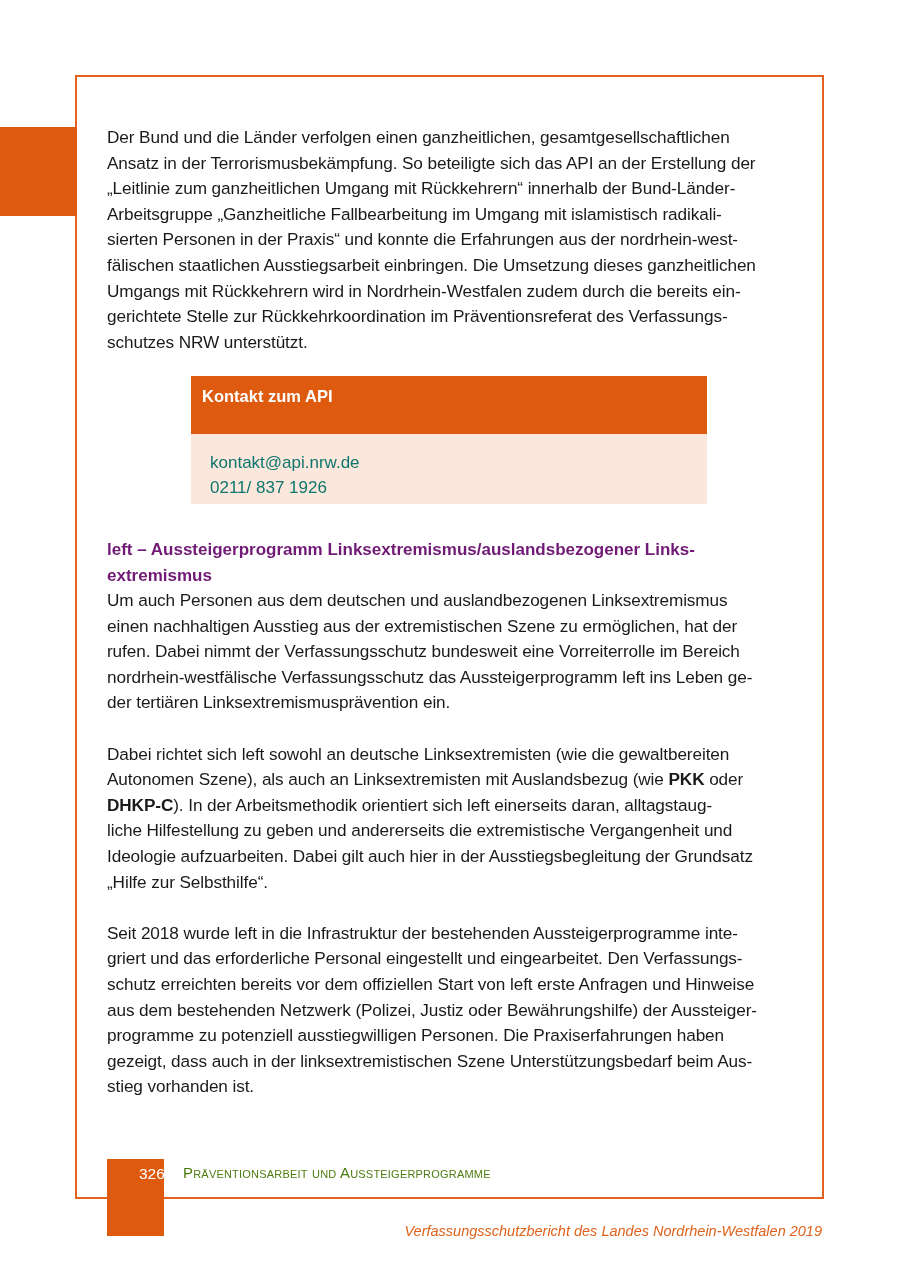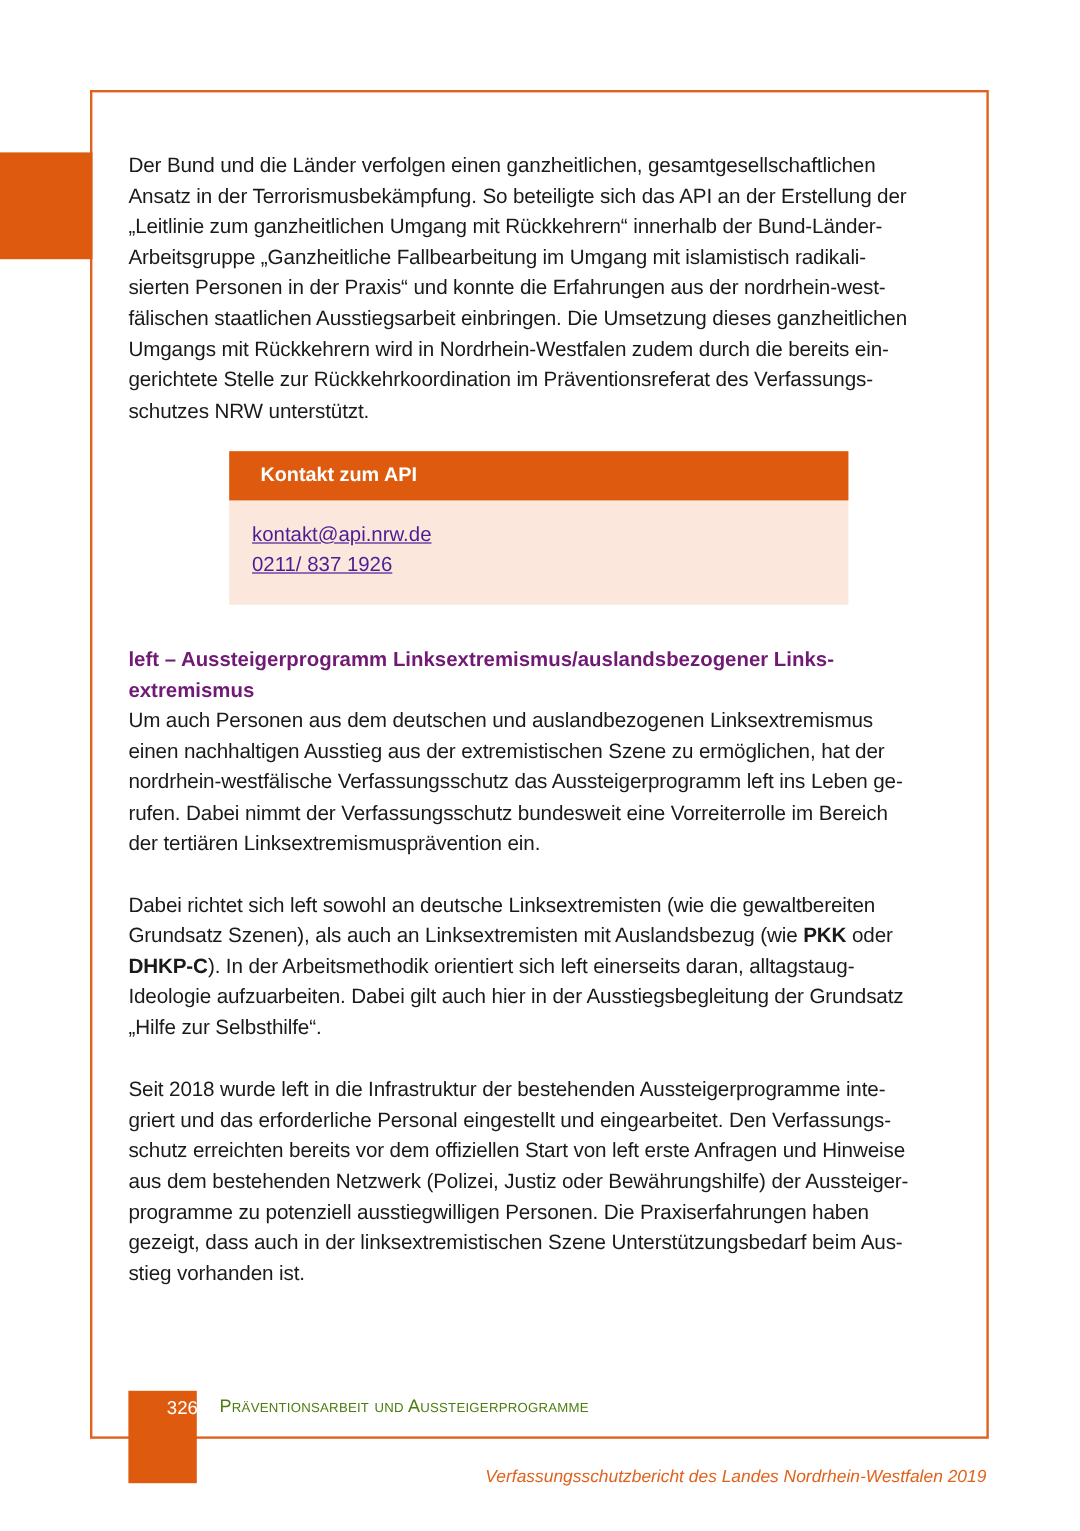--- a/index.html
+++ b/index.html
@@ -29,34 +29,33 @@
   .para { margin: 0; }
   .para-gap { height: 25.6px; }
 
   .contact-box {
     position: absolute;
     left: 191px; top: 376px;
     width: 516px; height: 128px;
     background: #fbe7dc;
   }
   .contact-head {
-    height: 41px;
+    height: 58px;
     background: #dd5a0f;
     color: #ffffff;
     font-weight: bold;
     font-size: 16.5px;
     line-height: 41px;
-    padding-left: 26px;
+    padding-left: 11px;
   }
   .contact-body {
     padding: 16px 16px 0 19px;
     font-size: 17px;
     line-height: 25px;
-    color: #4c1d95;
-    text-decoration: underline;
+    color: #0f766e;
   }
 
   .section-title {
     position: absolute;
     left: 107px; top: 537px;
     width: 690px;
     color: #701a75;
     font-weight: bold;
     font-size: 17px;
     line-height: 25.6px;
@@ -132,29 +131,30 @@
 
 <div class="section-title">
   <div>left – Aussteigerprogramm Linksextremismus/auslandsbezogener Links-</div>
   <div>extremismus</div>
 </div>
 
 <div class="section-body">
   <div>
     <div>Um auch Personen aus dem deutschen und auslandbezogenen Linksextremismus</div>
     <div>einen nachhaltigen Ausstieg aus der extremistischen Szene zu ermöglichen, hat der</div>
+    <div>rufen. Dabei nimmt der Verfassungsschutz bundesweit eine Vorreiterrolle im Bereich</div>
     <div>nordrhein-westfälische Verfassungsschutz das Aussteigerprogramm left ins Leben ge-</div>
-    <div>rufen. Dabei nimmt der Verfassungsschutz bundesweit eine Vorreiterrolle im Bereich</div>
     <div>der tertiären Linksextremismusprävention ein.</div>
   </div>
   <div class="para-gap"></div>
   <div>
     <div>Dabei richtet sich left sowohl an deutsche Linksextremisten (wie die gewaltbereiten</div>
-    <div><span>Grundsatz Szenen), als auch an Linksextremisten mit Auslandsbezug (wie </span><b>PKK</b><span> oder</span></div>
+    <div><span>Autonomen Szene), als auch an Linksextremisten mit Auslandsbezug (wie </span><b>PKK</b><span> oder</span></div>
     <div><b>DHKP-C</b><span>). In der Arbeitsmethodik orientiert sich left einerseits daran, alltagstaug-</span></div>
+    <div>liche Hilfestellung zu geben und andererseits die extremistische Vergangenheit und</div>
     <div>Ideologie aufzuarbeiten. Dabei gilt auch hier in der Ausstiegsbegleitung der Grundsatz</div>
     <div>„Hilfe zur Selbsthilfe“.</div>
   </div>
   <div class="para-gap"></div>
   <div>
     <div>Seit 2018 wurde left in die Infrastruktur der bestehenden Aussteigerprogramme inte-</div>
     <div>griert und das erforderliche Personal eingestellt und eingearbeitet. Den Verfassungs-</div>
     <div>schutz erreichten bereits vor dem offiziellen Start von left erste Anfragen und Hinweise</div>
     <div>aus dem bestehenden Netzwerk (Polizei, Justiz oder Bewährungshilfe) der Aussteiger-</div>
     <div>programme zu potenziell ausstiegwilligen Personen. Die Praxiserfahrungen haben</div>

